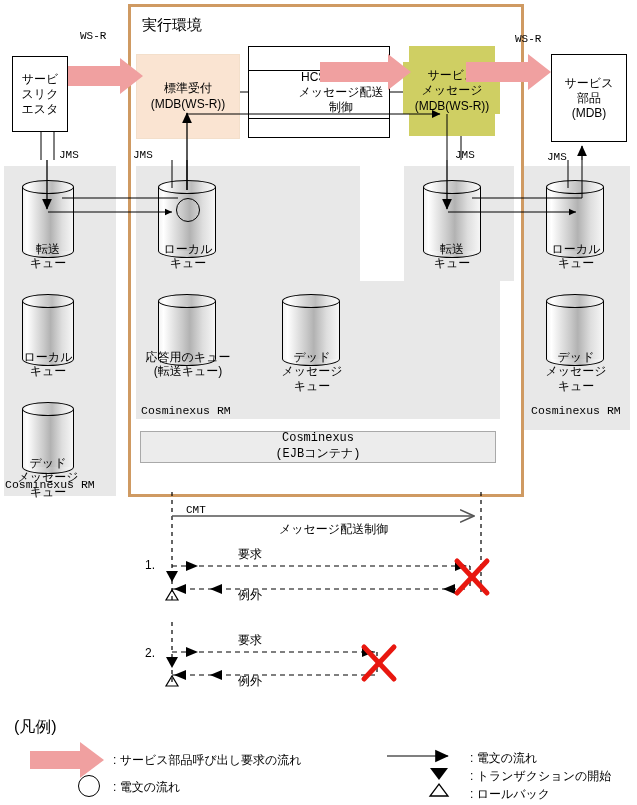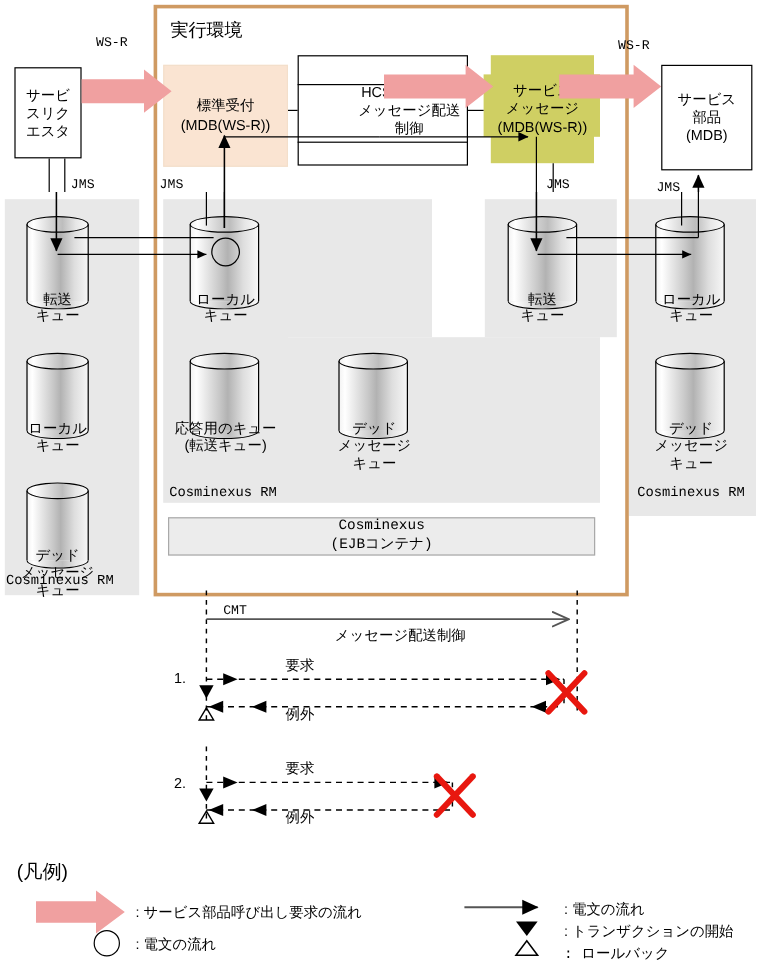--- a/index.html
+++ b/index.html
@@ -255,21 +255,21 @@
 
 <div class="jp" style="left:145px;top:646px;font-size:12px;">2.</div>
 <div class="jp" style="left:238px;top:632px;">要求</div>
 <div class="jp" style="left:238px;top:673px;">例外</div>
 
 <div class="legend-title" style="left:14px;top:717px;">(凡例)</div>
 <div class="legend-text" style="left:113px;top:752px;">: サービス部品呼び出し要求の流れ</div>
 <div class="legend-text" style="left:113px;top:779px;">: 電文の流れ</div>
 <div class="legend-text" style="left:470px;top:750px;">: 電文の流れ</div>
 <div class="legend-text" style="left:470px;top:768px;text-align:center;">: トランザクションの開始</div>
-<div class="legend-text" style="left:470px;top:786px;font-family:Liberation Mono, monospace;">: ロールバック</div>
+<div class="legend-text" style="left:470px;top:786px;">: ロールバック</div>
 <div class="msg-circle" style="left:78px;top:775px;width:20px;height:20px;"></div>
 
 <svg class="overlay" viewBox="0 0 637 805">
   <defs>
     <marker id="ah" markerWidth="9" markerHeight="9" refX="8" refY="4.5" orient="auto">
       <path d="M0,0.6 L8.5,4.5 L0,8.4 z" fill="#000"></path>
     </marker>
     <marker id="ah-open" markerWidth="11" markerHeight="11" refX="10" refY="5" orient="auto">
       <path d="M0,0.5 L10,5 L0,9.5" fill="none" stroke="#555" stroke-width="1.1"></path>
     </marker>

